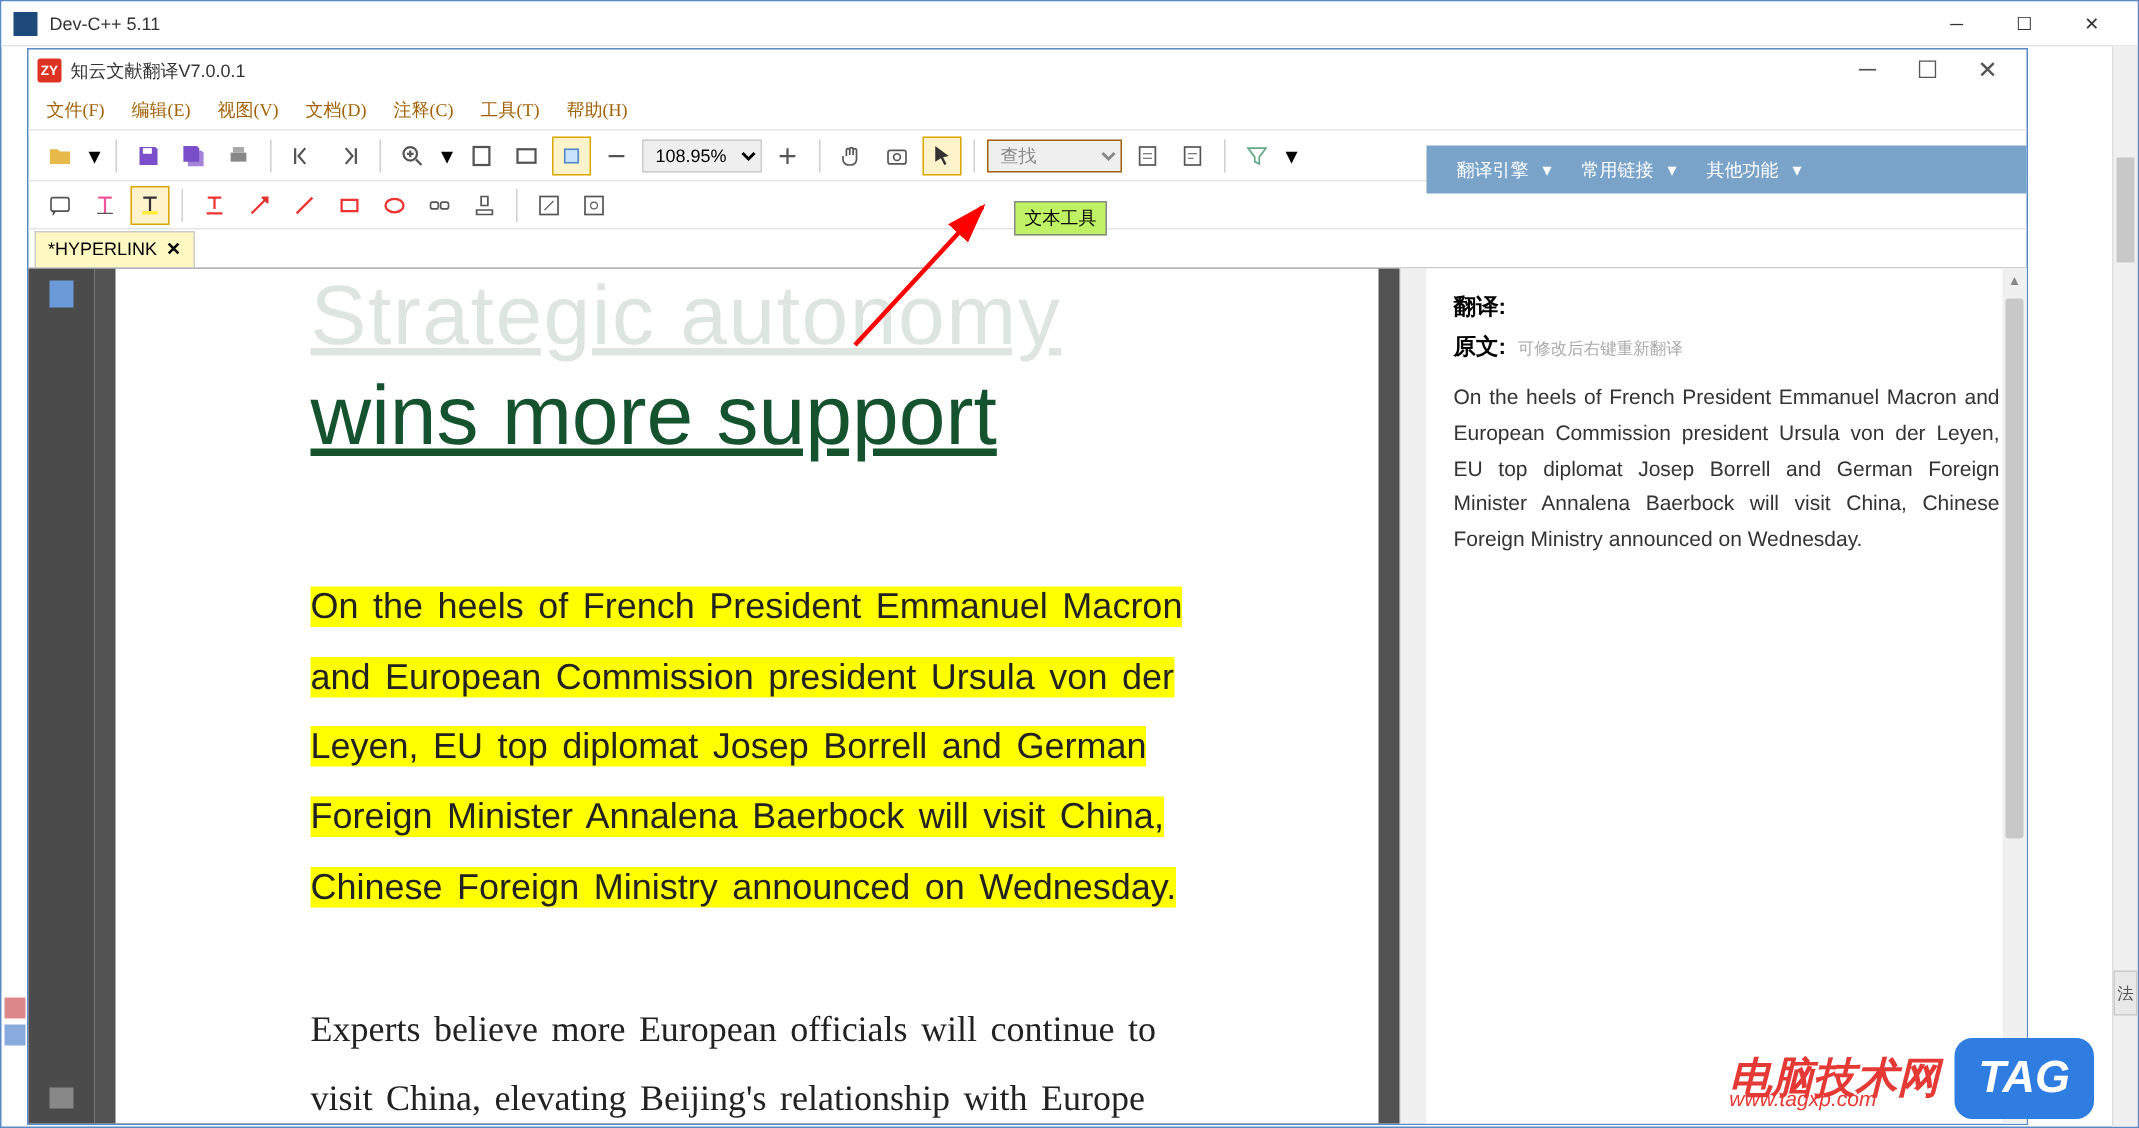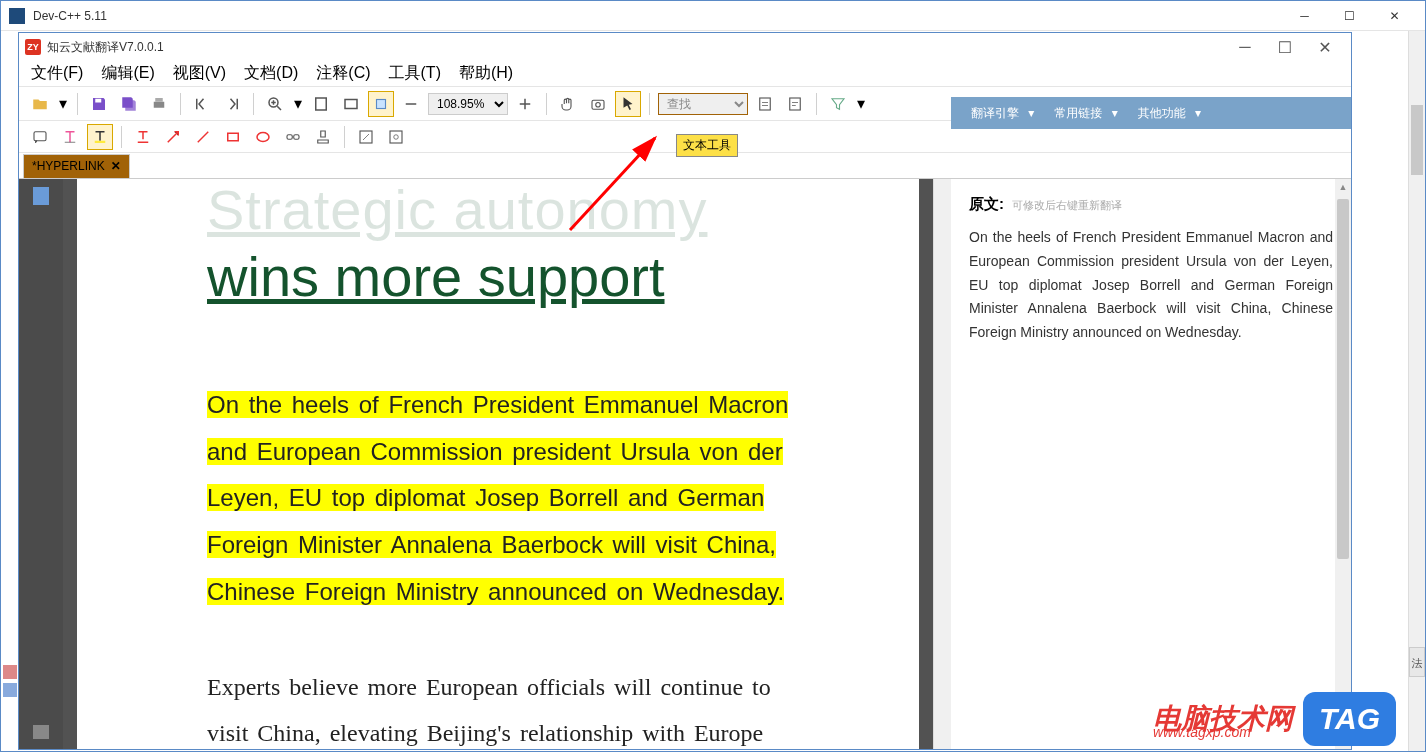--- a/index.html
+++ b/index.html
@@ -10,31 +10,31 @@
 .outer-titlebar .title{font-size:12px;color:#333;}
 .outer-controls{margin-left:auto;display:flex;}
 .outer-controls div{width:45px;height:28px;display:flex;align-items:center;justify-content:center;color:#333;font-size:12px;}
 .inner-window{position:absolute;top:32px;left:18px;width:1334px;height:718px;border:1px solid #5a8ac6;background:#fff;}
 .inner-titlebar{height:28px;display:flex;align-items:center;padding:0 6px;}
 .inner-titlebar .ico{width:16px;height:16px;background:#d32;margin-right:6px;border-radius:2px;color:#fff;font-size:9px;font-weight:bold;text-align:center;line-height:16px;}
 .inner-titlebar .title{font-size:12px;color:#333;}
 .inner-controls{margin-left:auto;display:flex;}
 .inner-controls div{width:40px;height:26px;display:flex;align-items:center;justify-content:center;color:#555;}
 .menubar{height:26px;display:flex;align-items:center;padding:0 12px;border-bottom:1px solid #e5e5e5;}
-.menubar span{font-size:16px;color:#000000;margin-right:18px;cursor:default;}
+.menubar span{font-size:12px;color:#a16207;margin-right:18px;cursor:default;font-family:Liberation Serif, serif;}
 .toolbar1{height:34px;display:flex;align-items:center;padding:0 8px;border-bottom:1px solid #e5e5e5;gap:4px;}
 .toolbar2{height:32px;display:flex;align-items:center;padding:0 8px;border-bottom:1px solid #e5e5e5;gap:4px;}
 .tbtn{width:26px;height:26px;display:flex;align-items:center;justify-content:center;border:1px solid transparent;cursor:pointer;}
 .tbtn.active{background:#fff3cc;border-color:#d9a800;}
 .tbtn svg{width:18px;height:18px;}
 .sep{width:1px;height:22px;background:#d0d0d0;margin:0 4px;}
 .zoom-select{height:22px;border:1px solid #ccc;font-size:12px;padding:0 4px;width:80px;}
 .search-select{height:22px;border:1px solid #a16207;font-size:12px;padding:0 4px;width:90px;color:#888;}
 .tabbar{height:26px;display:flex;align-items:center;padding:0 4px;border-bottom:1px solid #ccc;}
-.tab{height:24px;padding:0 8px;display:flex;align-items:center;font-size:12px;background:#a16207;border:1px solid #ccc;border-bottom:none;gap:6px;}
+.tab{height:24px;padding:0 8px;display:flex;align-items:center;font-size:12px;background:#fef9c3;border:1px solid #ccc;border-bottom:none;gap:6px;}
 .tab .x{font-weight:bold;cursor:pointer;}
 .content-area{position:absolute;top:146px;left:0;right:0;bottom:0;display:flex;}
 .left-gutter{width:44px;background:#4b4b4b;position:relative;}
 .left-gutter .bookmark{width:16px;height:18px;background:#6a9bd8;margin:8px auto;}
 .left-gutter .bottom-icon{position:absolute;bottom:10px;left:14px;width:16px;height:14px;background:#888;}
 .doc-view{flex:1;background:#525252;overflow:hidden;position:relative;}
 .page{position:absolute;top:0;left:14px;right:14px;bottom:0;background:#fff;padding:0 130px;}
 .page h1{font-family:"Courier New",monospace;font-size:56px;font-weight:normal;line-height:1.1;color:#14532d;padding-top:0;text-decoration:underline;}
 .page h1 .line1{letter-spacing:1px;}
 .para{font-family:Georgia,serif;font-size:24px;line-height:1.9;color:#222;margin-top:70px;word-spacing:3px;}
@@ -45,21 +45,21 @@
 .side-header span{font-size:12px;color:#fff;padding:4px 6px;cursor:pointer;}
 .side-body{padding:16px 18px;font-size:14px;position:relative;height:100%;}
 .side-body h3{font-size:15px;font-weight:bold;margin-bottom:8px;}
 .trans-text{font-size:14px;color:#555;margin-bottom:20px;}
 .orig-label{font-size:15px;font-weight:bold;display:inline;}
 .orig-hint{font-size:11px;color:#aaa;margin-left:4px;}
 .orig-text{font-size:14px;color:#333;line-height:1.7;margin-top:12px;text-align:justify;}
 .side-scroll{position:absolute;right:0;top:0;bottom:0;width:16px;background:#f0f0f0;}
 .side-scroll .thumb{position:absolute;top:20px;left:2px;right:2px;height:360px;background:#c8c8c8;border-radius:2px;}
 .side-scroll .arr{position:absolute;left:0;right:0;height:16px;text-align:center;font-size:9px;color:#888;line-height:16px;}
-.tooltip{position:absolute;top:134px;left:676px;background:#fde047;border:1px solid #888;font-size:12px;padding:2px 6px;z-index:50;}
+.tooltip{position:absolute;top:134px;left:676px;background:#bef264;border:1px solid #888;font-size:12px;padding:2px 6px;z-index:50;}
 .arrow{position:absolute;top:130px;left:560px;z-index:40;pointer-events:none;}
 .outer-scroll{position:absolute;right:0;top:30px;bottom:0;width:17px;background:#f0f0f0;border-left:1px solid #ddd;}
 .outer-scroll .thumb{position:absolute;top:74px;left:2px;right:2px;height:70px;background:#c8c8c8;}
 .outer-scroll .btn{position:absolute;left:0;right:0;height:30px;background:#e8e8e8;border:1px solid #ccc;text-align:center;font-size:11px;line-height:30px;color:#555;}
 .watermark{position:absolute;bottom:6px;right:30px;z-index:100;display:flex;align-items:center;gap:10px;font-style:italic;}
 .watermark .txt{color:#e53935;font-size:28px;font-weight:bold;}
 .watermark .url{color:#e53935;font-size:14px;position:absolute;bottom:-2px;left:0;}
 .watermark .tag{background:#2f7de1;color:#fff;font-size:30px;font-weight:bold;padding:10px 16px;border-radius:12px;}
 .outer-left-icons{position:absolute;left:0;top:660px;width:18px;}
 .outer-left-icons div{width:14px;height:14px;margin:4px 2px;}
@@ -317,20 +317,21 @@
     </div>
     <div class="right-scroll"></div>
 
     <div class="side-panel">
       <div class="side-header">
         <span><span>翻译引擎</span> ▾</span>
         <span><span>常用链接</span> ▾</span>
         <span><span>其他功能</span> ▾</span>
       </div>
       <div class="side-body">
+        <h3>翻译:</h3>
         <div>
           <span class="orig-label">原文:</span>
           <span class="orig-hint">可修改后右键重新翻译</span>
         </div>
         <div class="orig-text">On the heels of French President Emmanuel Macron and European Commission president Ursula von der Leyen, EU top diplomat Josep Borrell and German Foreign Minister Annalena Baerbock will visit China, Chinese Foreign Ministry announced on Wednesday.</div>
         <div class="side-scroll">
           <div class="arr" style="top:0">▲</div>
           <div class="thumb"></div>
           <div class="arr" style="bottom:0">▼</div>
         </div>

